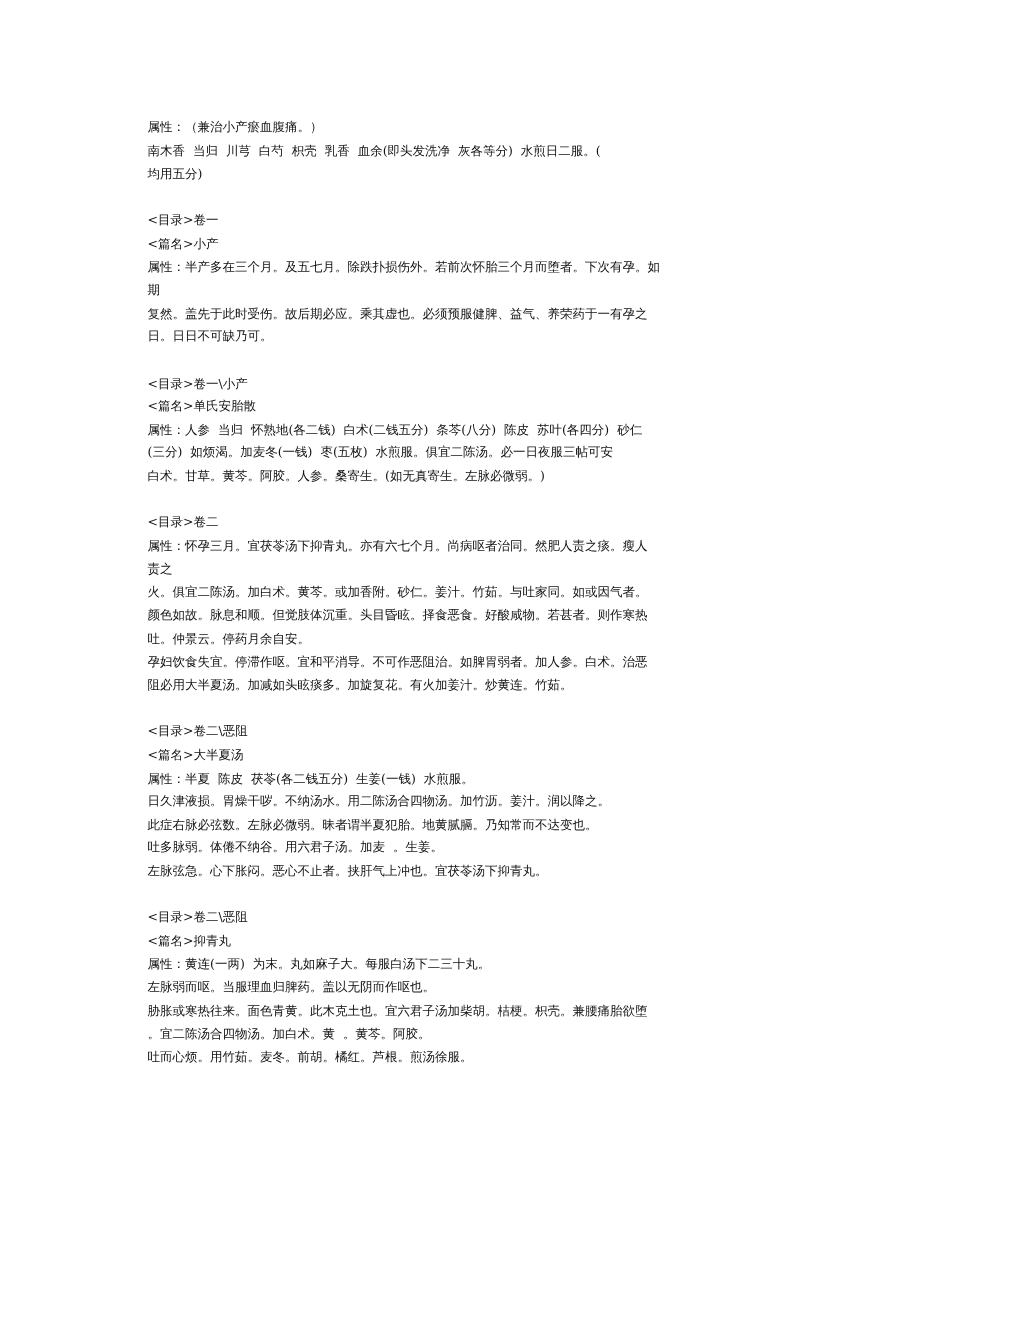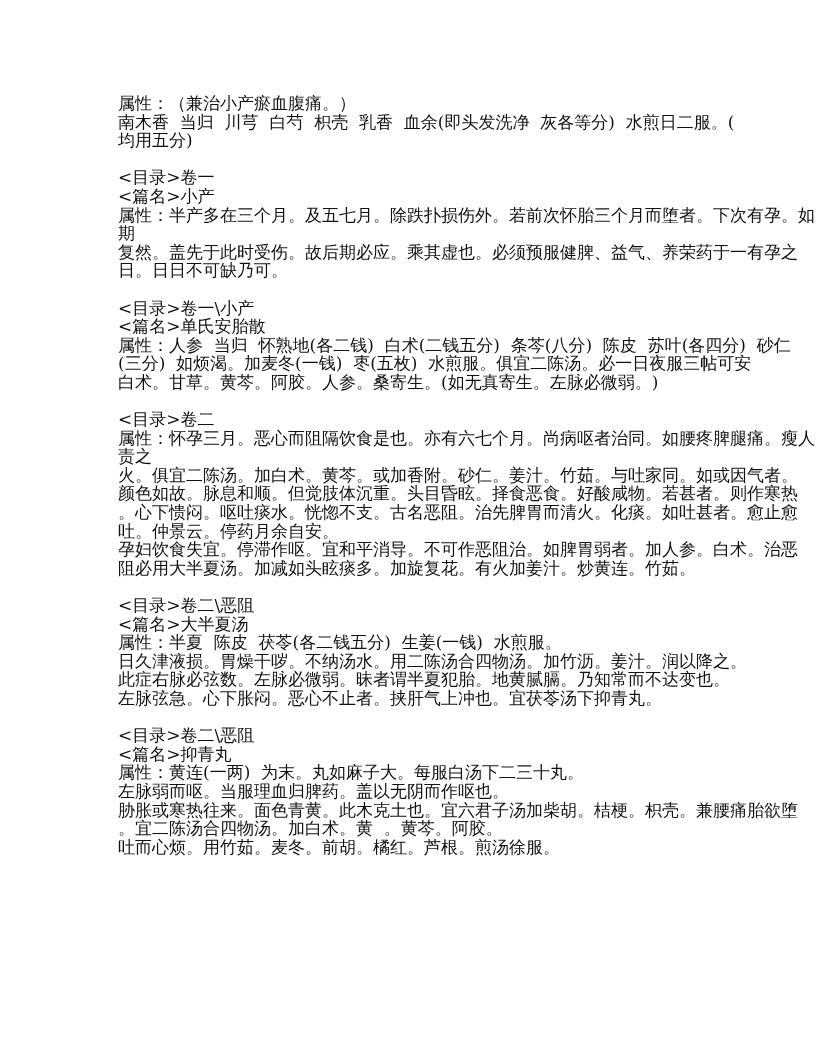--- a/index.html
+++ b/index.html
@@ -1,20 +1,20 @@
 <!DOCTYPE html>
 <html><head>
   <meta charset="utf-8">
   <style>
     html, body { margin: 0; padding: 0; background: #ffffff; }
     body { width: 816px; height: 1056px; position: relative; overflow: hidden; }
     .page {
       position: absolute; left: 118px; top: 94px; width: 590px;
       font-family: "DejaVu Serif", "Liberation Serif", serif;
-      font-size: 17px; line-height: 18.6px; color: #111111;
+      font-size: 10px; line-height: 18.6px; color: #111111;
     }
     .line { white-space: pre; height: 18.6px; }
     .blank { height: 18.6px; }
   </style>
 </head>
 <body>
 
 <div class="page">
 
   <div>
@@ -38,37 +38,37 @@
     <div class="line">&lt;目录&gt;卷一\小产</div>
     <div class="line">&lt;篇名&gt;单氏安胎散</div>
     <div class="line">属性：人参  当归  怀熟地(各二钱)  白术(二钱五分)  条芩(八分)  陈皮  苏叶(各四分)  砂仁</div>
     <div class="line">(三分)  如烦渴。加麦冬(一钱)  枣(五枚)  水煎服。俱宜二陈汤。必一日夜服三帖可安</div>
     <div class="line">白术。甘草。黄芩。阿胶。人参。桑寄生。(如无真寄生。左脉必微弱。)</div>
   </div>
   <div class="blank"></div>
 
   <div>
     <div class="line">&lt;目录&gt;卷二</div>
-    <div class="line">属性：怀孕三月。恶心而阻隔饮食是也。亦有六七个月。尚病呕者治同。如腰疼脾腿痛。瘦人</div>
+    <div class="line">属性：怀孕三月。宜茯苓汤下抑青丸。亦有六七个月。尚病呕者治同。然肥人责之痰。瘦人</div>
     <div class="line">责之</div>
     <div class="line">火。俱宜二陈汤。加白术。黄芩。或加香附。砂仁。姜汁。竹茹。与吐家同。如或因气者。</div>
     <div class="line">颜色如故。脉息和顺。但觉肢体沉重。头目昏眩。择食恶食。好酸咸物。若甚者。则作寒热</div>
-    <div class="line">。心下愦闷。呕吐痰水。恍惚不支。古名恶阻。治先脾胃而清火。化痰。如吐甚者。愈止愈</div>
     <div class="line">吐。仲景云。停药月余自安。</div>
     <div class="line">孕妇饮食失宜。停滞作呕。宜和平消导。不可作恶阻治。如脾胃弱者。加人参。白术。治恶</div>
     <div class="line">阻必用大半夏汤。加减如头眩痰多。加旋复花。有火加姜汁。炒黄连。竹茹。</div>
   </div>
   <div class="blank"></div>
 
   <div>
     <div class="line">&lt;目录&gt;卷二\恶阻</div>
     <div class="line">&lt;篇名&gt;大半夏汤</div>
     <div class="line">属性：半夏  陈皮  茯苓(各二钱五分)  生姜(一钱)  水煎服。</div>
     <div class="line">日久津液损。胃燥干哕。不纳汤水。用二陈汤合四物汤。加竹沥。姜汁。润以降之。</div>
     <div class="line">此症右脉必弦数。左脉必微弱。昧者谓半夏犯胎。地黄腻膈。乃知常而不达变也。</div>
+    <div class="line">吐多脉弱。体倦不纳谷。用六君子汤。加麦  。生姜。</div>
     <div class="line">左脉弦急。心下胀闷。恶心不止者。挟肝气上冲也。宜茯苓汤下抑青丸。</div>
   </div>
   <div class="blank"></div>
 
   <div>
     <div class="line">&lt;目录&gt;卷二\恶阻</div>
     <div class="line">&lt;篇名&gt;抑青丸</div>
     <div class="line">属性：黄连(一两)  为末。丸如麻子大。每服白汤下二三十丸。</div>
     <div class="line">左脉弱而呕。当服理血归脾药。盖以无阴而作呕也。</div>
     <div class="line">胁胀或寒热往来。面色青黄。此木克土也。宜六君子汤加柴胡。桔梗。枳壳。兼腰痛胎欲堕</div>

